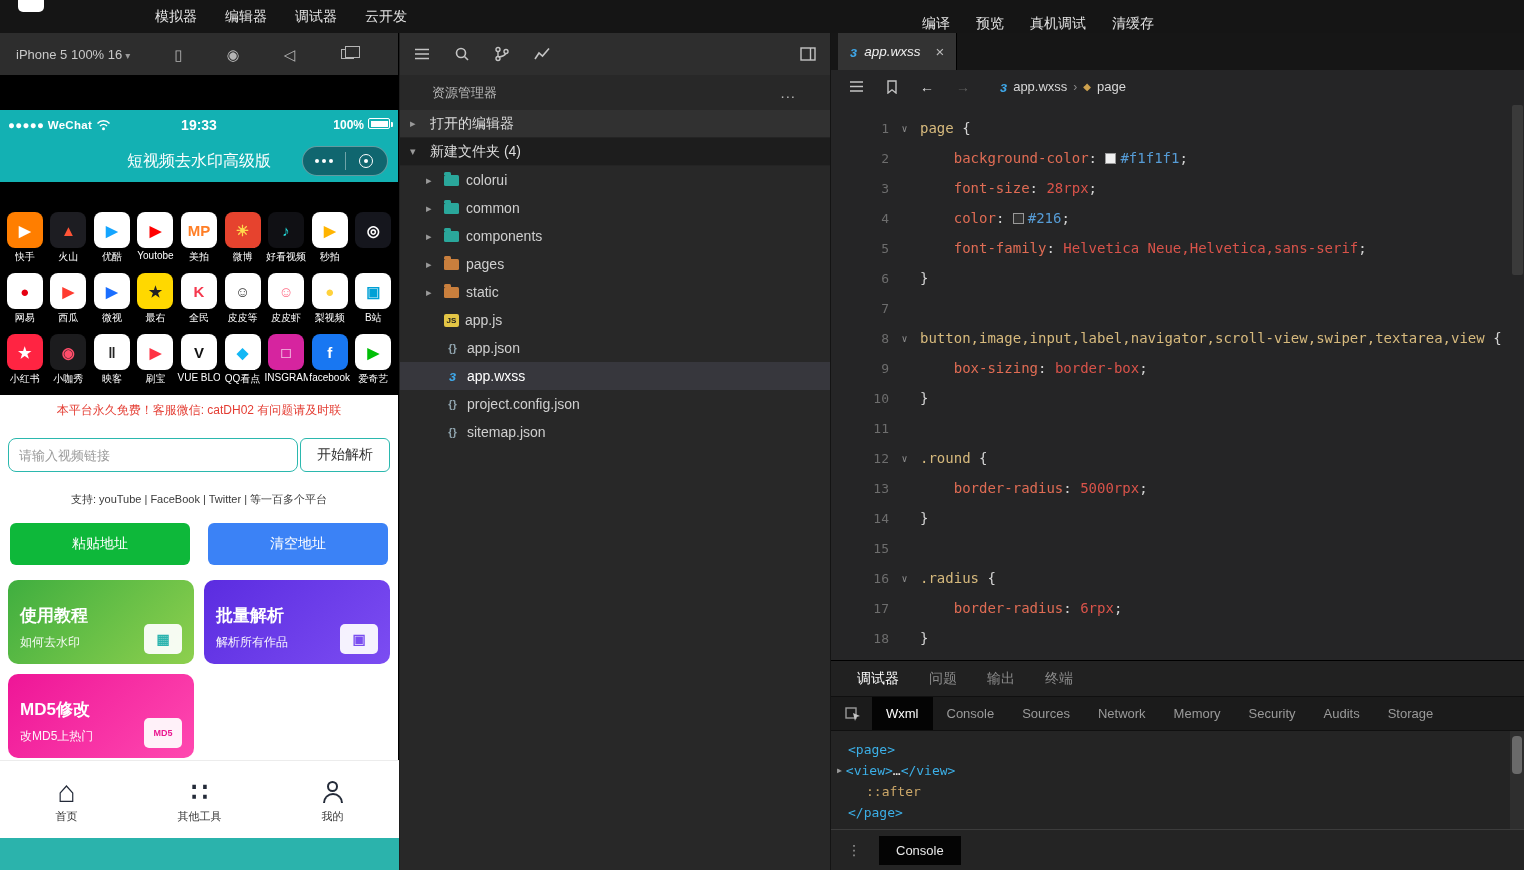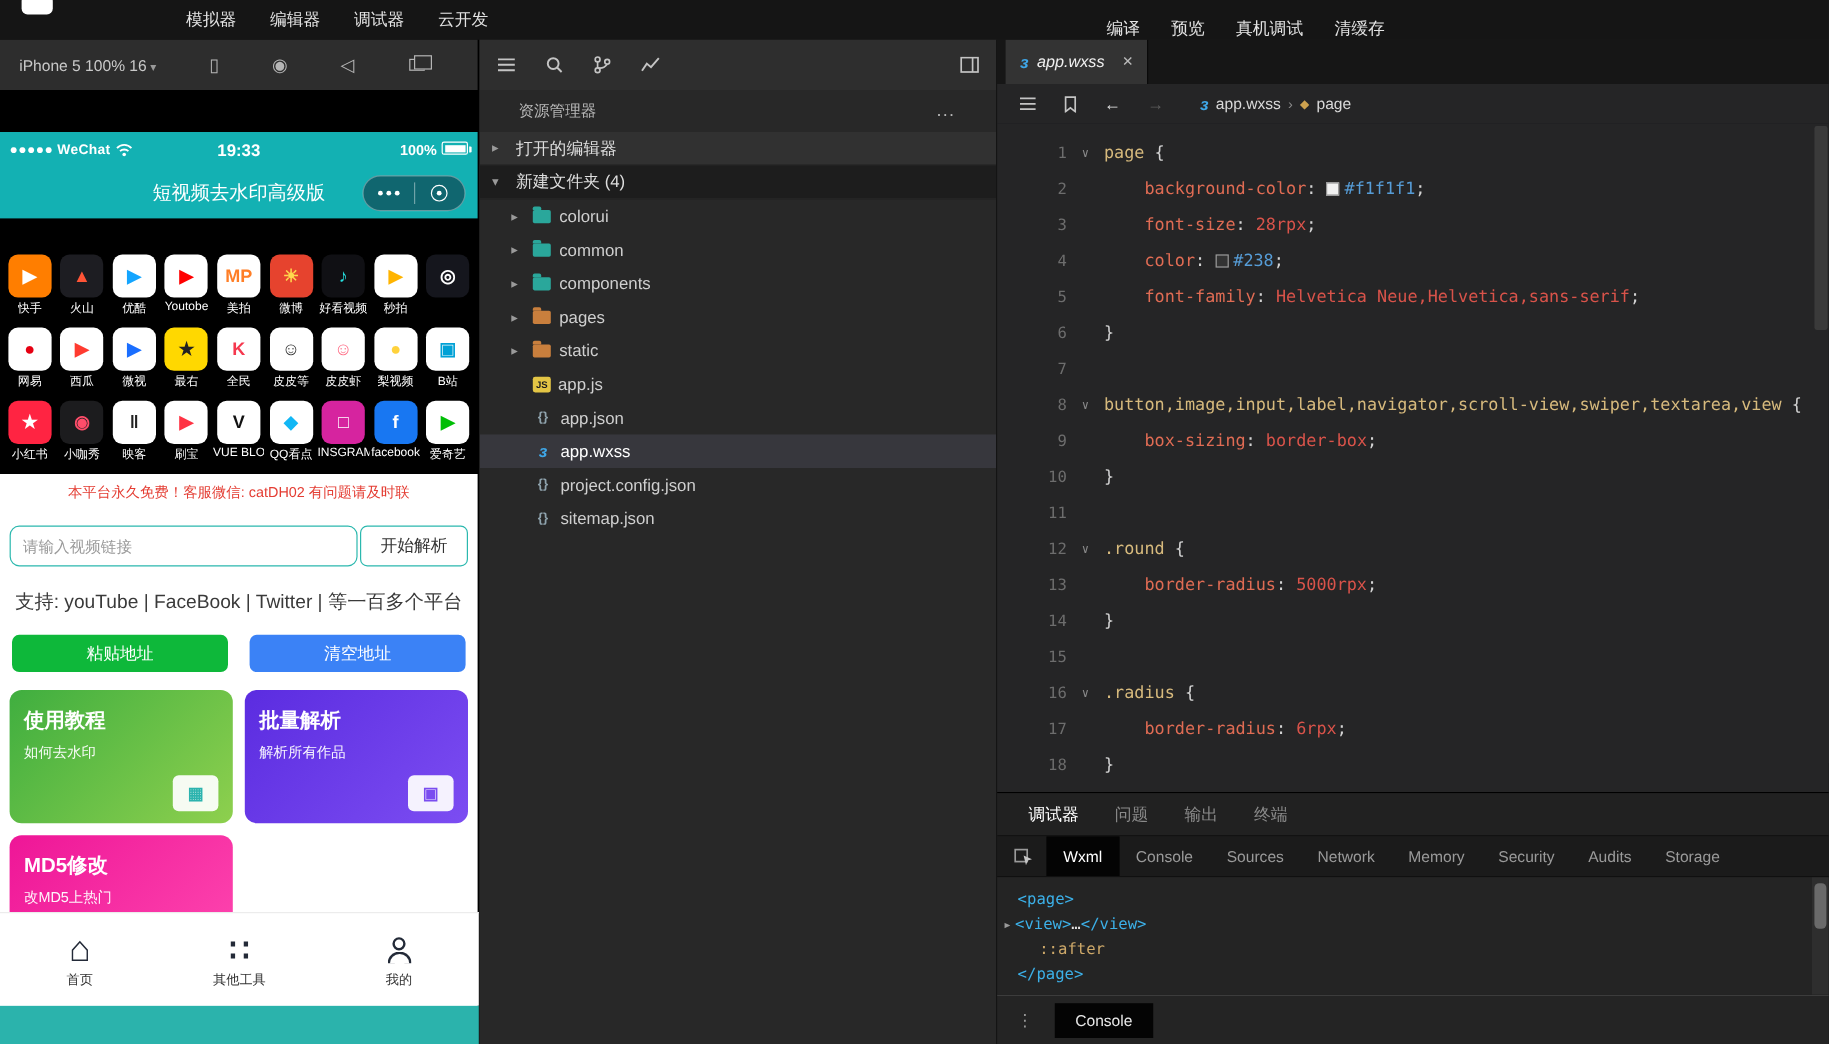--- a/index.html
+++ b/index.html
@@ -48,25 +48,25 @@
   .app-ico{width:36px;height:36px;border-radius:8px;display:flex;align-items:center;justify-content:center}
   .app-glyph{font-size:15px;font-weight:bold;line-height:1}
   .app-label{margin-top:2px;font-size:10px;color:#fff;max-width:43px;white-space:nowrap;overflow:hidden;text-align:center}
 
   .whitebody{position:relative;background:#fff;height:475px;overflow:hidden}
   .notice{height:30px;line-height:30px;text-align:center;color:#e43d33;font-size:12px;white-space:nowrap;overflow:hidden}
   .inputrow{margin:13px 8px 0;display:flex;gap:2px}
   .inputrow input{flex:1;height:34px;border:1px solid #2bb8ae;border-radius:8px;padding:0 10px;font-size:13px;color:#333;outline:none;background:#fff}
   .inputrow input::placeholder{color:#9b9b9b}
   .parse{width:90px;height:34px;background:#fff;border:1px solid #2bb8ae;border-radius:6px;font-size:14px;color:#333;cursor:pointer}
-  .support{margin-top:20px;text-align:center;font-size:16px;color:#3a3a3a}
+  .support{margin-top:20px;text-align:center;font-size:11px;color:#3a3a3a}
   .btnrow{margin:16px 10px 0;display:grid;grid-template-columns:1fr 1fr;gap:18px}
-  .btnrow button{height:31px;border:none;border-radius:6px;color:#fff;font-size:14px;cursor:pointer}
+  .btnrow button{height:42px;border:none;border-radius:6px;color:#fff;font-size:14px;cursor:pointer}
   #cards{margin:15px 8px 0;display:grid;grid-template-columns:1fr 1fr;gap:10px}
-  .card{height:111px;border-radius:10px;position:relative;padding:14px 12px;color:#fff;cursor:pointer;overflow:hidden}
+  .card{height:84px;border-radius:10px;position:relative;padding:24px 12px;color:#fff;cursor:pointer;overflow:hidden}
   .card-title{font-size:17px;font-weight:bold}
   .card-sub{margin-top:7px;font-size:12px;opacity:.95}
   .card-ico{position:absolute;right:12px;bottom:10px;width:38px;height:30px;background:rgba(255,255,255,.93);border-radius:5px;display:flex;align-items:center;justify-content:center}
   .card-glyph{font-weight:bold;line-height:1}
 
   #apptabbar{position:absolute;left:0;bottom:32px;width:399px;height:78px;background:#fff;border-top:1px solid #ececec;display:flex;z-index:5}
   .tb-item{flex:1;display:flex;flex-direction:column;align-items:center;justify-content:center;cursor:pointer}
   .tb-ico{height:32px;display:flex;flex-direction:column;align-items:center;justify-content:center;font-size:30px;color:#232a38;line-height:1}
   .tb-label{font-size:11px;color:#333;margin-top:1px}
   .p-head{width:11px;height:11px;border:2px solid #232a38;border-radius:50%}
@@ -552,21 +552,21 @@
         <span class="codebody"><span class="t-pun">    </span><span class="t-prop">background-color</span><span class="t-pun">: </span><span class="swatch" style="background: rgb(241, 241, 241);"></span><span class="t-hex">#f1f1f1</span><span class="t-pun">;</span></span>
       </div>
       <div class="cl">
         <span class="ln">3</span>
         <span class="fold"></span>
         <span class="codebody"><span class="t-pun">    </span><span class="t-prop">font-size</span><span class="t-pun">: </span><span class="t-val">28rpx</span><span class="t-pun">;</span></span>
       </div>
       <div class="cl">
         <span class="ln">4</span>
         <span class="fold"></span>
-        <span class="codebody"><span class="t-pun">    </span><span class="t-prop">color</span><span class="t-pun">: </span><span class="swatch" style="background: rgb(51, 51, 51);"></span><span class="t-hex">#238</span><span class="t-pun">;</span></span>
+        <span class="codebody"><span class="t-pun">    </span><span class="t-prop">color</span><span class="t-pun">: </span><span class="swatch" style="background: rgb(51, 51, 51);"></span><span class="t-hex">#216</span><span class="t-pun">;</span></span>
       </div>
       <div class="cl">
         <span class="ln">5</span>
         <span class="fold"></span>
         <span class="codebody"><span class="t-pun">    </span><span class="t-prop">font-family</span><span class="t-pun">: </span><span class="t-val">Helvetica Neue,Helvetica,sans-serif</span><span class="t-pun">;</span></span>
       </div>
       <div class="cl">
         <span class="ln">6</span>
         <span class="fold"></span>
         <span class="codebody"><span class="t-pun">}</span></span>

